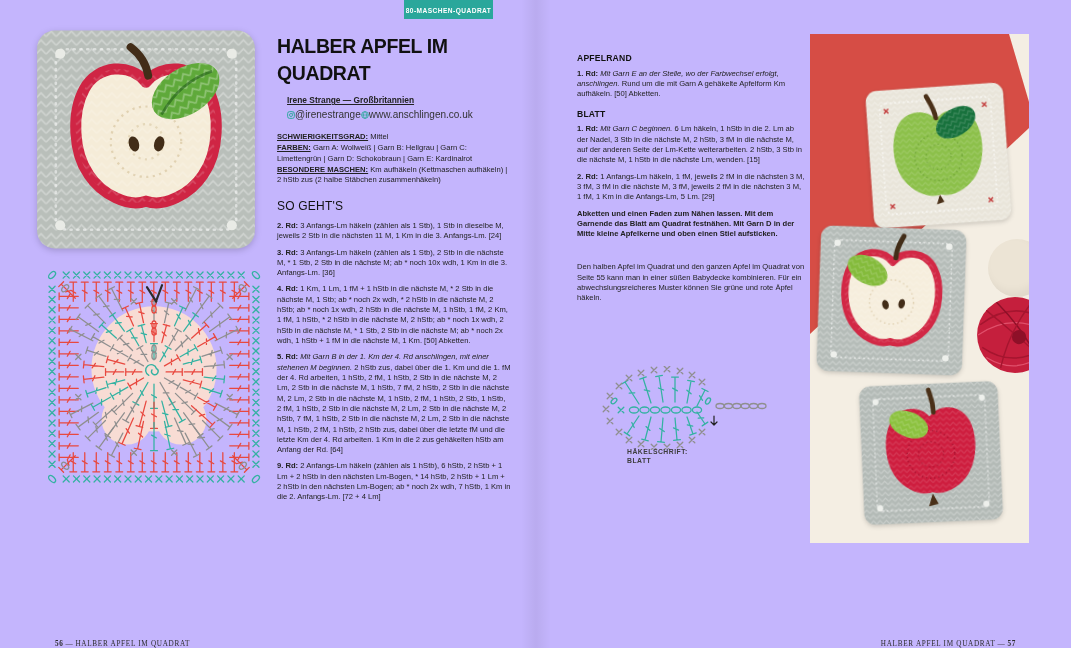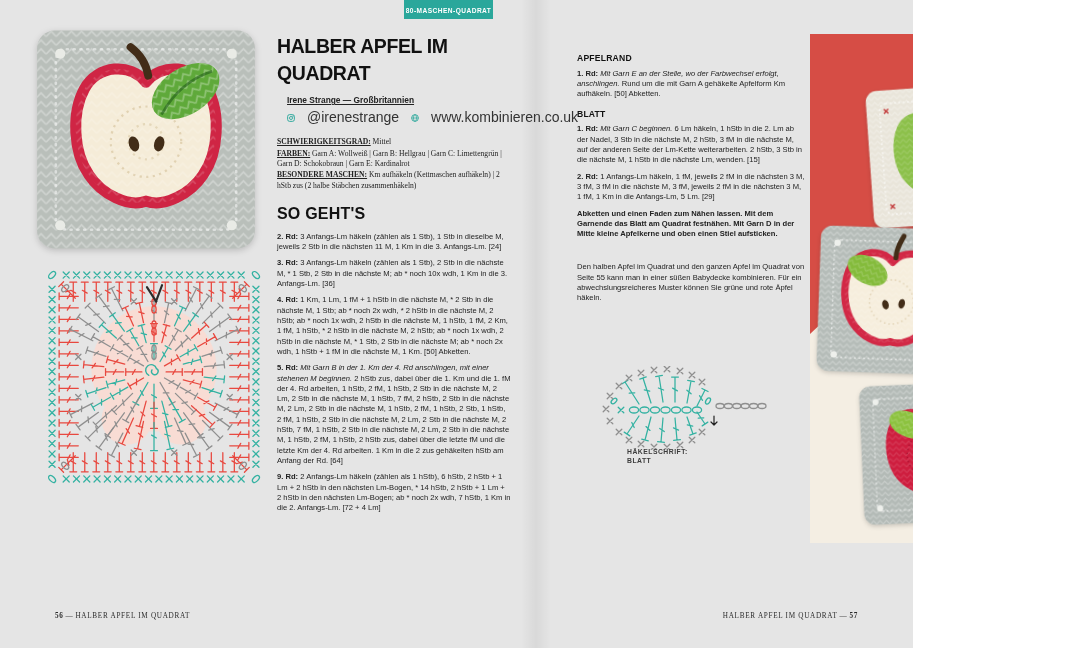--- a/index.html
+++ b/index.html
@@ -1,44 +1,44 @@
 <!DOCTYPE html>
 <html><head>
 <meta charset="utf-8">
 <style>
   * { margin:0; padding:0; box-sizing:border-box; }
   html,body { width:1071px; height:648px; background:#fff; }
   body { font-family:"Liberation Sans", sans-serif; color:#1c1c1c; position:relative; }
-  .spread { position:absolute; inset:0; width:913px; height:648px; background:#e5e5e5; overflow:hidden; }
+  .spread { position:absolute; inset:0; width:1071px; height:648px; background:#c4b5fd; overflow:hidden; }
   .gutter { position:absolute; left:521px; top:0; width:30px; height:648px;
             background:linear-gradient(90deg, rgba(0,0,0,0) 0%, rgba(0,0,0,0.055) 50%, rgba(0,0,0,0) 100%); }
   .badge { position:absolute; left:404px; top:0; width:89px; height:19px; color:#fff;
            font-size:6.6px; font-weight:bold; letter-spacing:.45px; text-align:center; line-height:21px; }
 
   
   .photo-main { position:absolute; left:36px; top:29px; width:220px; height:221px; }
   .photo-main svg { width:100%; height:100%; filter:drop-shadow(0 2px 3px rgba(0,0,0,0.18)); }
   .chart-main { position:absolute; left:45px; top:268px; width:218px; height:218px; }
   .chart-main svg { width:100%; height:100%; }
 
   .col { position:absolute; font-size:7.6px; line-height:1.36; color:#222; }
   .col-left { left:277px; top:33px; width:234px; }
   .col-right { left:577px; top:44px; width:229px; }
 
   h1.title { font-size:19.5px; font-weight:800; letter-spacing:-0.4px; color:#111; margin-bottom:9px; }
   .author { font-size:8.4px; font-weight:bold; padding-left:10px; margin-bottom:2px;text-decoration:underline; }
-  .social { font-size:14px; padding-left:10px; margin-bottom:10px; display:flex; align-items:center; gap:12px; color:#333; }
+  .social { font-size:10px; padding-left:10px; margin-bottom:10px; display:flex; align-items:center; gap:0; color:#333; }
   .sicon { display:inline-block; width:8px; height:8px; }
   .sicon svg { width:8px; height:8px; display:block; }
 
   .meta-line { margin-bottom:1px; }
   .meta-line b.ul { text-decoration:underline; }
-  .meta { margin-bottom:4px;font-family:Liberation Serif, serif; }
-
-  h2.sohead { font-size:16px; font-weight:700; letter-spacing:.2px; margin:12px 0 7px; color:#111; }
+  .meta { margin-bottom:4px; }
+
+  h2.sohead { font-size:12px; font-weight:400; letter-spacing:.2px; margin:12px 0 7px; color:#111; }
   h3.subhead { font-size:8.6px; font-weight:800; letter-spacing:.2px; margin:9px 0 4px; color:#111; }
 
   p.step { margin-bottom:6px; }
   p.plain { margin-bottom:23px;font-weight:bold; }
   p.tip { margin-top:8px; }
 
   .chart-leaf { position:absolute; left:600px; top:366px; width:172px; height:84px; }
   .chart-leaf svg { width:100%; height:100%; }
   .leaf-label { position:absolute; left:627px; top:448px; font-size:6.8px; font-weight:bold;
                 letter-spacing:.5px; line-height:1.3; color:#3c3c3c; }
@@ -49,21 +49,21 @@
   .psq { position:absolute; filter:drop-shadow(0 2px 2px rgba(0,0,0,0.16)); }
   .psq svg { width:100%; height:100%; }
   .sq1 { left:56px; top:52px; width:145px; height:139px; transform:rotate(-4deg); }
   .sq2 { left:8px; top:192px; width:147px; height:149px; transform:rotate(2deg); }
   .sq3 { left:50px; top:349px; width:142px; height:140px; transform:rotate(-2.5deg); }
   .yarn { position:absolute; left:164px; top:260px; width:82px; height:82px; }
   .yarn svg { width:100%; height:100%; }
   .cream-ball { position:absolute; left:178px; top:205px; width:58px; height:58px; border-radius:50%;
                 background:#ece4d5; box-shadow:inset -4px -5px 8px rgba(0,0,0,0.05); }
 
-  .footer { position:absolute; top:612px; font-family:"Liberation Serif", serif; font-size:7.2px;
+  .footer { position:absolute; top:640px; font-family:"Liberation Serif", serif; font-size:7.2px;
             letter-spacing:.7px; color:#2b2b2b; }
   .footer b { font-weight:bold; }
   .footer-left { left:55px; }
   .footer-right { right:55px; text-align:right; }
   .fsep { margin:0 2px; }
 </style>
 </head>
 <body>
 
 <div class="spread">
@@ -367,21 +367,21 @@
           </svg>
       </span>
       <span>@irenestrange</span>
       <span class="sicon">
         <svg viewBox="0 0 10 10">
             <circle cx="5" cy="5" r="4.2" fill="none" stroke="#2aa79b" stroke-width="1.1"></circle>
             <ellipse cx="5" cy="5" rx="1.9" ry="4.2" fill="none" stroke="#2aa79b" stroke-width="0.9"></ellipse>
             <path d="M0.8 5 H9.2" stroke="#2aa79b" stroke-width="0.9"></path>
           </svg>
       </span>
-      <span>www.kombinieren.co.uk</span>
+      <span>www.anschlingen.co.uk</span>
     </p>
 
     <div class="meta">
       <p class="meta-line">
         <b class="ul">SCHWIERIGKEITSGRAD:</b>
         <span>Mittel</span>
       </p>
       <p class="meta-line">
         <b class="ul">FARBEN:</b>
         <span>Garn A: Wollweiß | Garn B: Hellgrau | Garn C: Limettengrün | Garn D: Schokobraun | Garn E: Kardinalrot</span>

